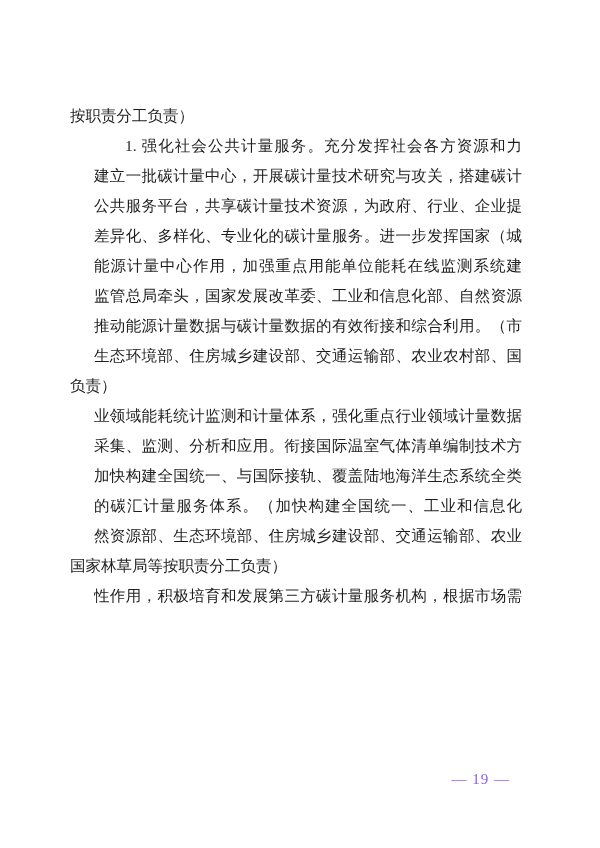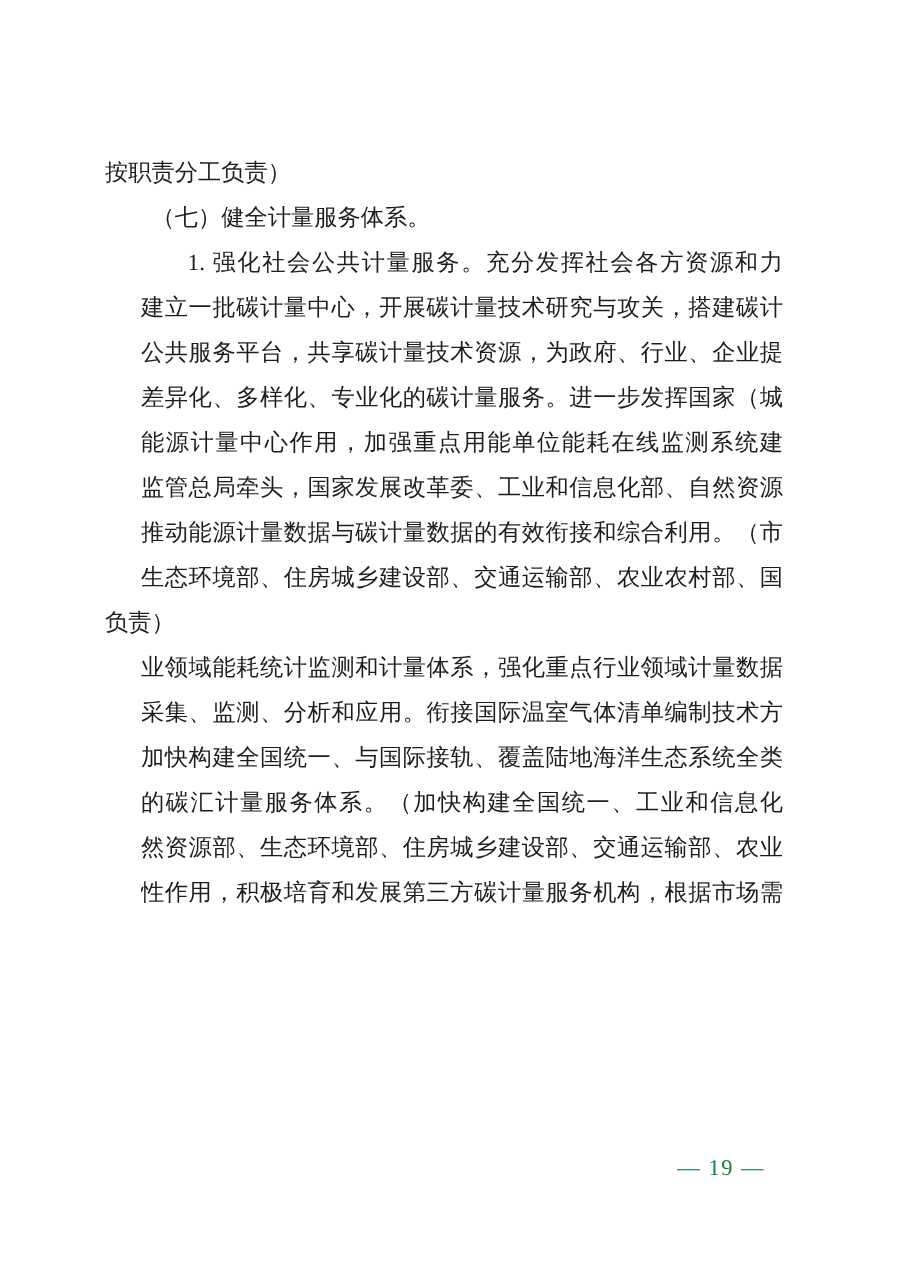--- a/index.html
+++ b/index.html
@@ -45,40 +45,40 @@
     text-indent: 31px;
   }
   .page-number {
     position: absolute;
     top: 766px;
     right: 90px;
     height: 26px;
     line-height: 26px;
     font-size: 15px;
     letter-spacing: 1px;
-    color: #15803d;
+    color: #8b5cf6;
     text-align: right;
   }
 </style>
 </head>
 <body>
 
 <div class="doc">
   <div class="line left">按职责分工负责）</div>
-  <div class="line left indent">（七）健全计量服务体系。</div>
   <div class="line fill indent">1. 强化社会公共计量服务。充分发挥社会各方资源和力量，</div>
   <div class="line fill">建立一批碳计量中心，开展碳计量技术研究与攻关，搭建碳计量</div>
   <div class="line fill">公共服务平台，共享碳计量技术资源，为政府、行业、企业提供</div>
   <div class="line fill">差异化、多样化、专业化的碳计量服务。进一步发挥国家（城市）</div>
   <div class="line fill">能源计量中心作用，加强重点用能单位能耗在线监测系统建设，</div>
   <div class="line fill">监管总局牵头，国家发展改革委、工业和信息化部、自然资源部、</div>
   <div class="line fill">推动能源计量数据与碳计量数据的有效衔接和综合利用。（市场</div>
   <div class="line fill">生态环境部、住房城乡建设部、交通运输部、农业农村部、国务</div>
   <div class="line left">负责）</div>
   <div class="line fill">业领域能耗统计监测和计量体系，强化重点行业领域计量数据的</div>
   <div class="line fill">采集、监测、分析和应用。衔接国际温室气体清单编制技术方法，</div>
   <div class="line fill">加快构建全国统一、与国际接轨、覆盖陆地海洋生态系统全类型</div>
   <div class="line fill">的碳汇计量服务体系。（加快构建全国统一、工业和信息化部、自</div>
   <div class="line fill">然资源部、生态环境部、住房城乡建设部、交通运输部、农业农</div>
+  <div class="line left">国家林草局等按职责分工负责）</div>
   <div class="line fill">性作用，积极培育和发展第三方碳计量服务机构，根据市场需求</div>
 </div>
 
 <div class="page-number">— 19 —</div>
 
 </body></html>

